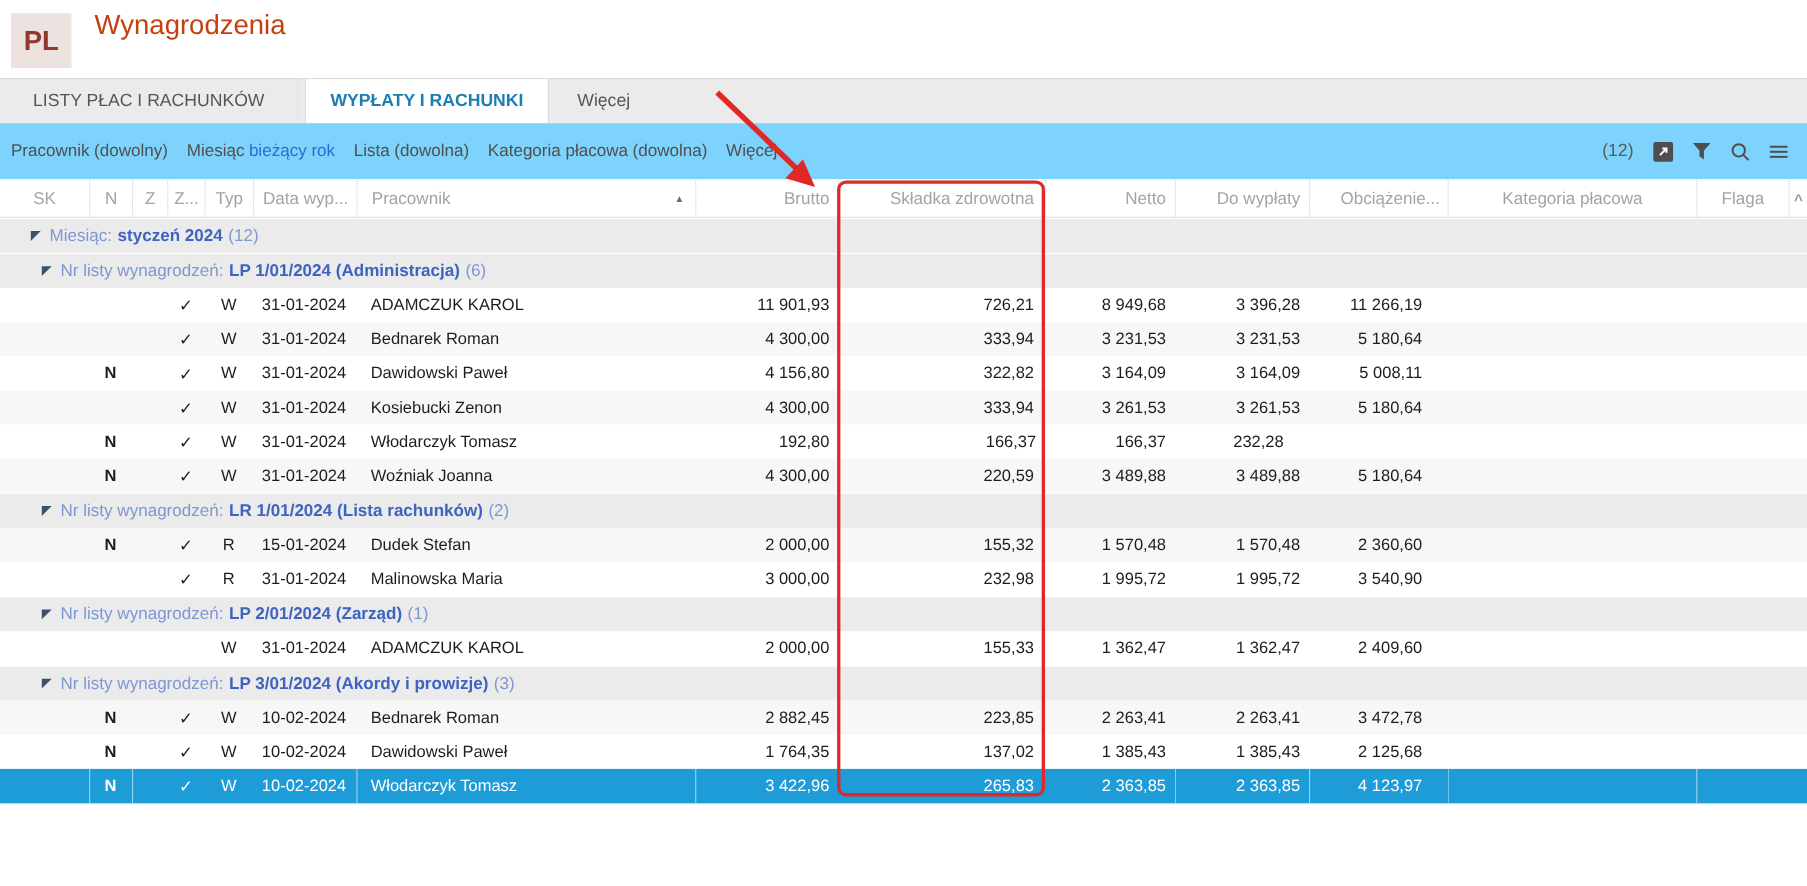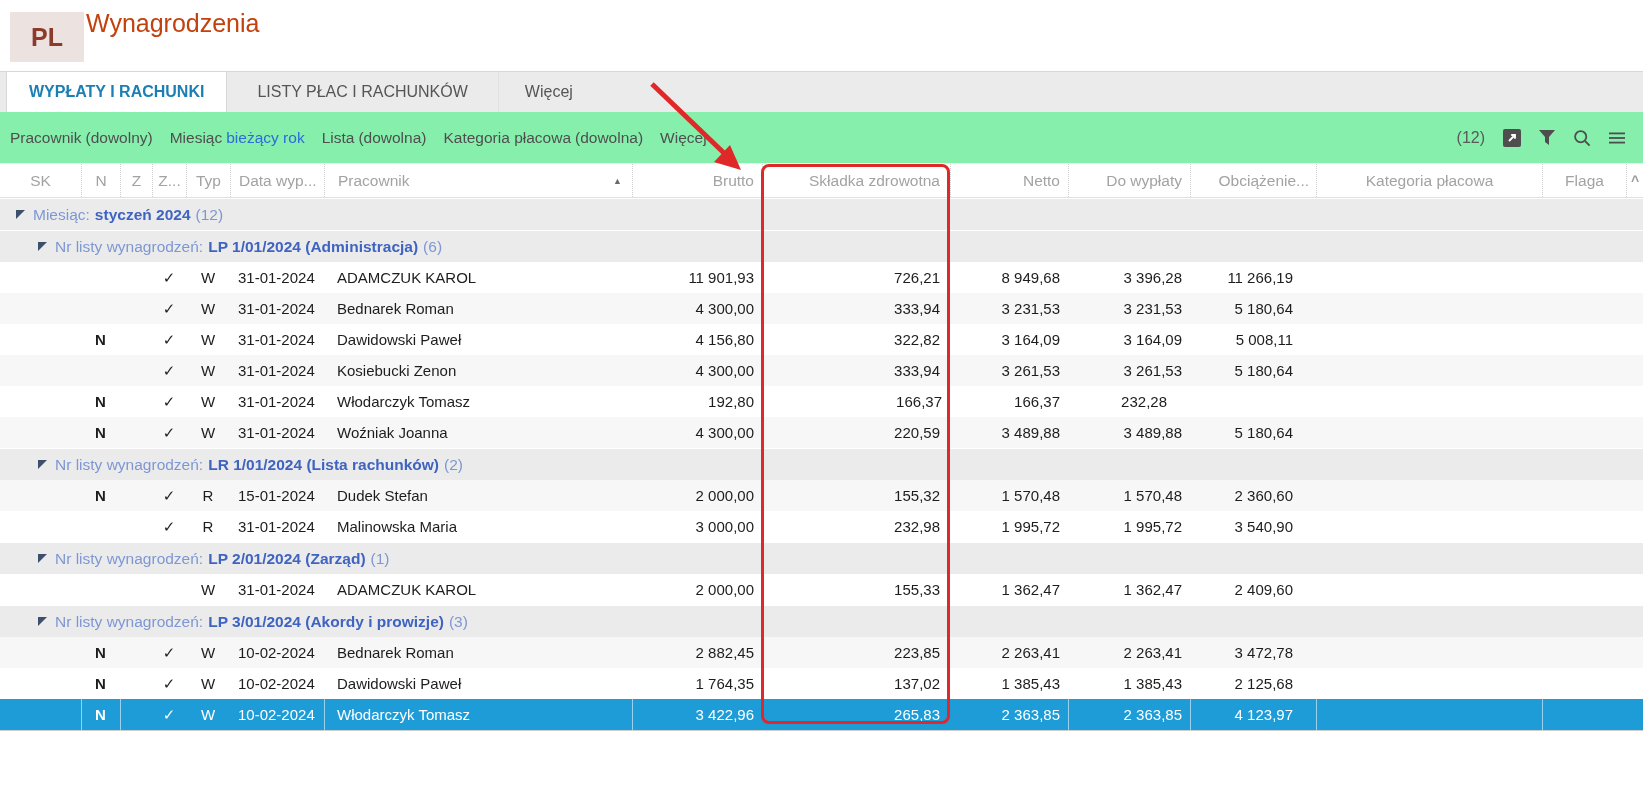--- a/index.html
+++ b/index.html
@@ -4,21 +4,21 @@
 <style>
   html,body{margin:0;padding:0;}
   body{
     width:1643px;height:805px;position:relative;overflow:hidden;
     background:#ffffff;font-family:"Liberation Sans",sans-serif;
     -webkit-font-smoothing:antialiased;
   }
   
   .titlebar{position:relative;height:71px;background:#fff;}
   .logo{
-    position:absolute;left:10px;top:12px;width:74px;height:50px;
+    position:absolute;left:10px;top:12px;width:55px;height:50px;
     background:#ece3e0;color:#8d3a2b;font-size:25px;font-weight:700;
     display:flex;align-items:center;justify-content:center;
   }
   .page-title{position:absolute;left:86px;top:9px;font-size:25px;color:#c2410c;}
   
   .tabbar{
     height:41px;background:#ebebeb;border-top:1px solid #d8d8d8;
     display:flex;align-items:stretch;box-sizing:border-box;
   }
   .tab{
@@ -26,21 +26,21 @@
     box-sizing:border-box;cursor:default;border-right:1px solid #e2e2e2;
   }
   .tab.active{
     margin-left:6px;background:#fff;font-weight:700;color:#1c7fb3;
     border:1px solid #d8d8d8;border-top:none;border-bottom:none;padding:0 22px;
   }
   .tab.plain{border-right:none;padding:0 26px;}
   
   .filterbar{
     height:51px;display:flex;align-items:center;padding-left:10px;gap:17px;
-    font-size:15.5px;color:#4f4f4f;position:relative;background:#86efac;
+    font-size:15.5px;color:#4f4f4f;position:relative;background:#7dd3fc;
   }
   .fitem{white-space:nowrap;cursor:default;}
   .flabel{margin-right:4px;}
   .fvalue.hl{color:#2e6bd6;}
   .fb-right{position:absolute;right:16px;top:0;height:100%;display:flex;align-items:center;gap:15px;}
   .count{font-size:16px;color:#5a5a5a;margin-right:2px;}
   .icon20{width:20px;height:20px;display:block;}
   
   .grid{position:relative;}
   .hrow,.row,.grow{width:1643px;box-sizing:border-box;}
@@ -64,21 +64,21 @@
   .cell{display:flex;align-items:center;overflow:hidden;white-space:nowrap;box-sizing:border-box;}
   .cell.pracownik{padding-left:13px;}
   .cell.skladka{padding-right:10px;}
   .cell.obciazenie{padding-right:23px;}
   .cell.bold{font-weight:700;}
   .row.sel{background:#1d9cd8;color:#fff;}
   .row.sel .sepL{box-shadow:inset 1px 0 0 rgba(255,255,255,.55);}
   .grid-body{border-bottom:1px solid #cfcfcf;}
   
   .grow{height:31px;background:#ebebeb;display:flex;align-items:center;font-size:15.5px;margin-top:1px;}
-  .grow.lvl0{padding-left:16px;}
+  .grow.lvl0{padding-left:28px;}
   .grow.lvl1{padding-left:38px;}
   .tri{width:0;height:0;border-top:9px solid #3d4f6b;border-right:9px solid transparent;margin-right:8px;flex:none;}
   .gprefix{color:#7e97d3;margin-right:5px;}
   .gvalue{color:#3f63c0;font-weight:600;margin-right:5px;}
   .gcount{color:#7e97d3;}
   
   .redbox{
     position:absolute;left:761px;top:164px;width:189px;height:560px;
     border:3px solid #e02828;border-radius:8px;box-sizing:border-box;
     pointer-events:none;z-index:6;
@@ -87,22 +87,22 @@
 </style>
 </head>
 <body>
 
 <div class="titlebar">
   <div class="logo">PL</div>
   <div class="page-title">Wynagrodzenia</div>
 </div>
 
 <div class="tabbar">
+  <div class="tab">LISTY PŁAC I RACHUNKÓW</div>
   <div class="tab active">WYPŁATY I RACHUNKI</div>
-  <div class="tab">LISTY PŁAC I RACHUNKÓW</div>
   <div class="tab plain">Więcej</div>
 </div>
 
 <div class="filterbar">
   <div class="fitem">
     <span class="flabel">Pracownik</span><span class="fvalue">(dowolny)</span>
   </div>
   <div class="fitem">
     <span class="flabel">Miesiąc</span><span class="fvalue hl">bieżący rok</span>
   </div>

